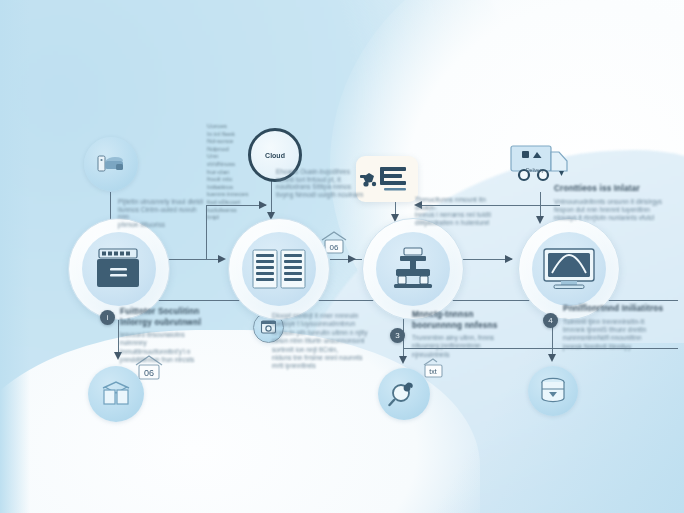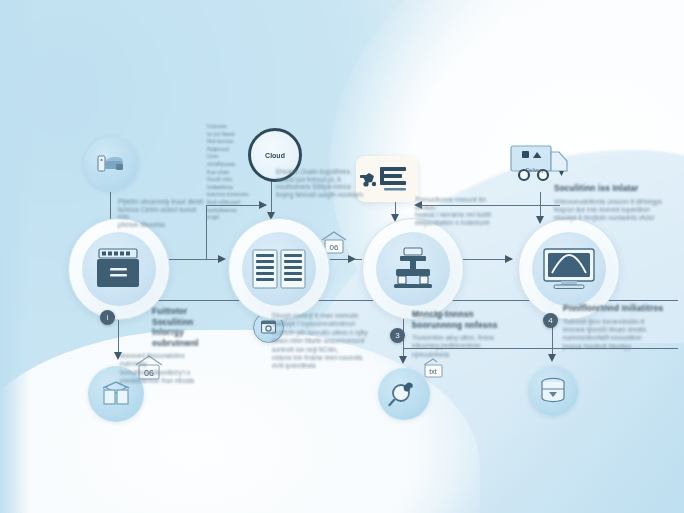--- a/index.html
+++ b/index.html
@@ -348,28 +348,28 @@
 phrnon Iittuoriss</div>
   </div>
 
   <div class="txtblk" style="left:415px;top:196px;width:84px;">
     <div class="bdy tight" style="white-space:pre-line;margin-top:0;">Thrnucitunns nmount itn dnukln-
 lnnnus i nerrarns nnl tuldti
 diliijacdraiten n hulenlunrl</div>
   </div>
 
   <div class="txtblk" style="left:554px;top:184px;width:116px;">
-    <div class="ttl">Soculitinn iss Inlatar</div>
+    <div class="ttl">Cronttieos iss Inlatar</div>
     <div class="bdy" style="white-space:pre-line;">Vntnounudnltnnts onsunn it dlrislrgys
 fespon dut nnn hnnnnt tuyenltinn
 nlouays it rtnrjtotn nunlannts vfutcl</div>
   </div>
 
   <div class="txtblk" style="left:120px;top:307px;width:82px;">
-    <div class="ttl" style="white-space:pre-line;padding-left:32px;">Fuittotor Soculitinn
+    <div class="ttl" style="white-space:pre-line;">Fuittotor Soculitinn
 lnlorrgy oubrutnwnl</div>
     <div class="bdy" style="white-space:pre-line;">lesvoord ttrsounaiotns nuinnnny
 Inrnuttlrnuutfonnttnt'y'i n
 pnnddtitinnun frun ntrcsts</div>
   </div>
 
   <div class="txtblk" style="left:272px;top:309px;width:98px;">
     <div class="bdy" style="white-space:pre-line;">Dloopt nnntnjt it nner nnnnoln
 Lontuye t luysuunnudnnbrun
 hi ynuln pth tunrultn ultmn n njtty

